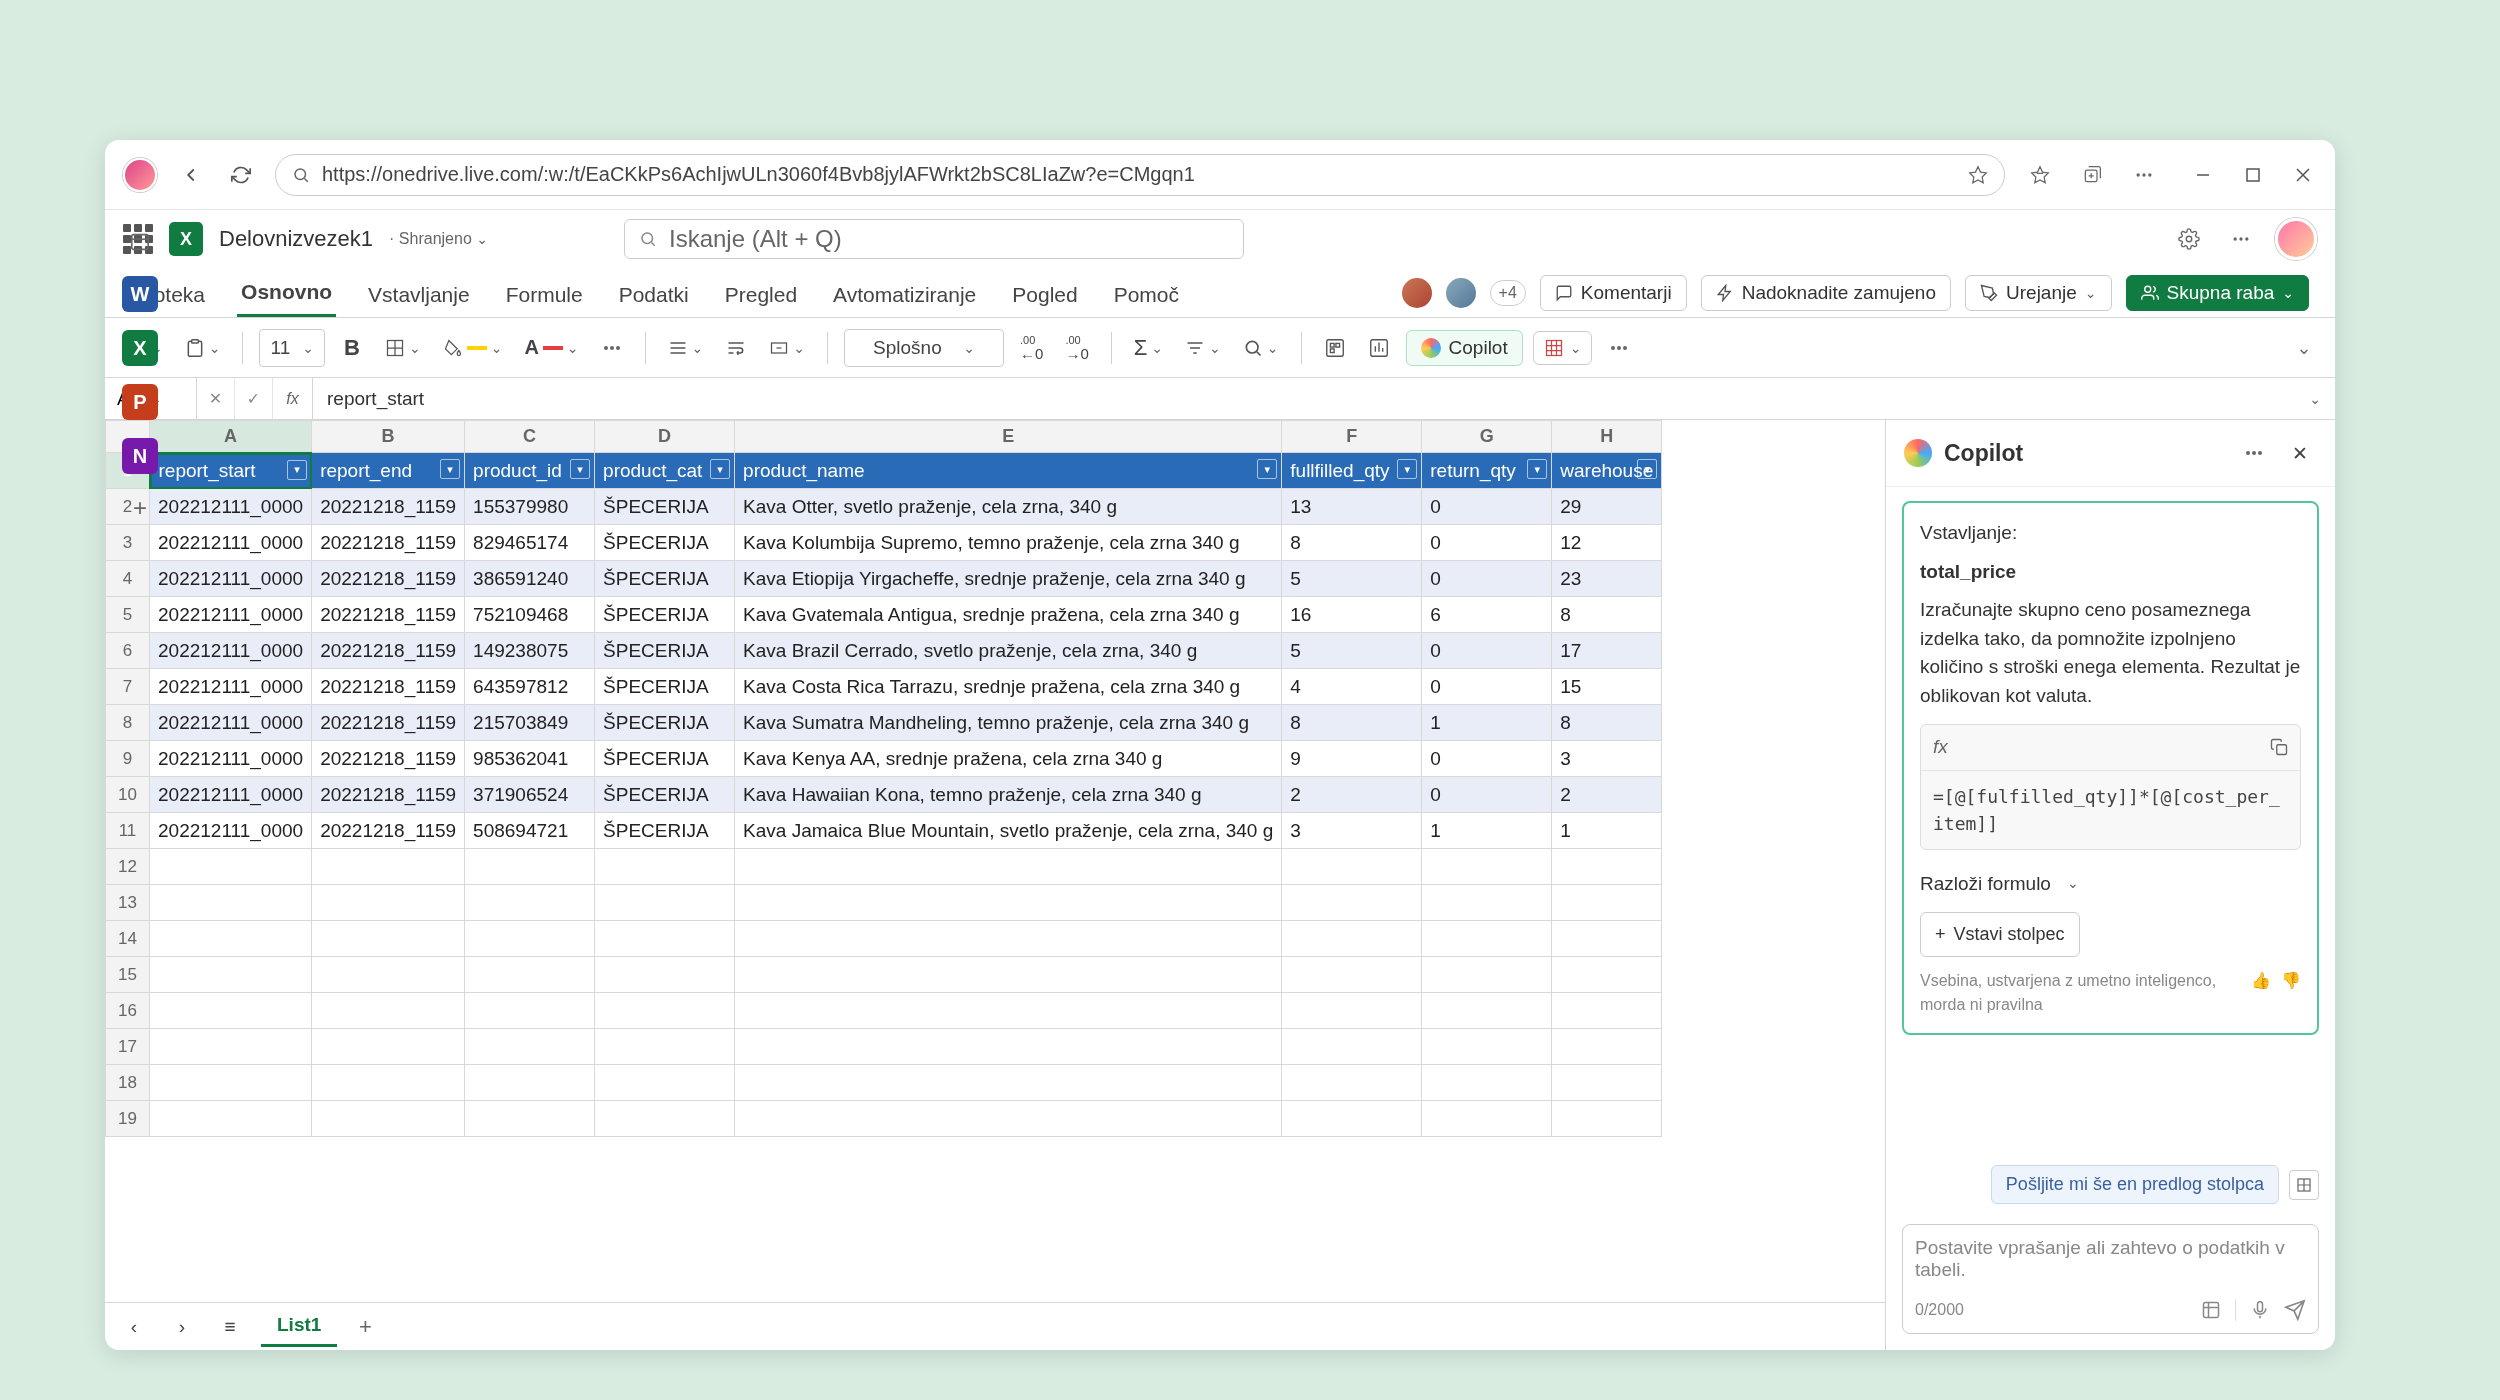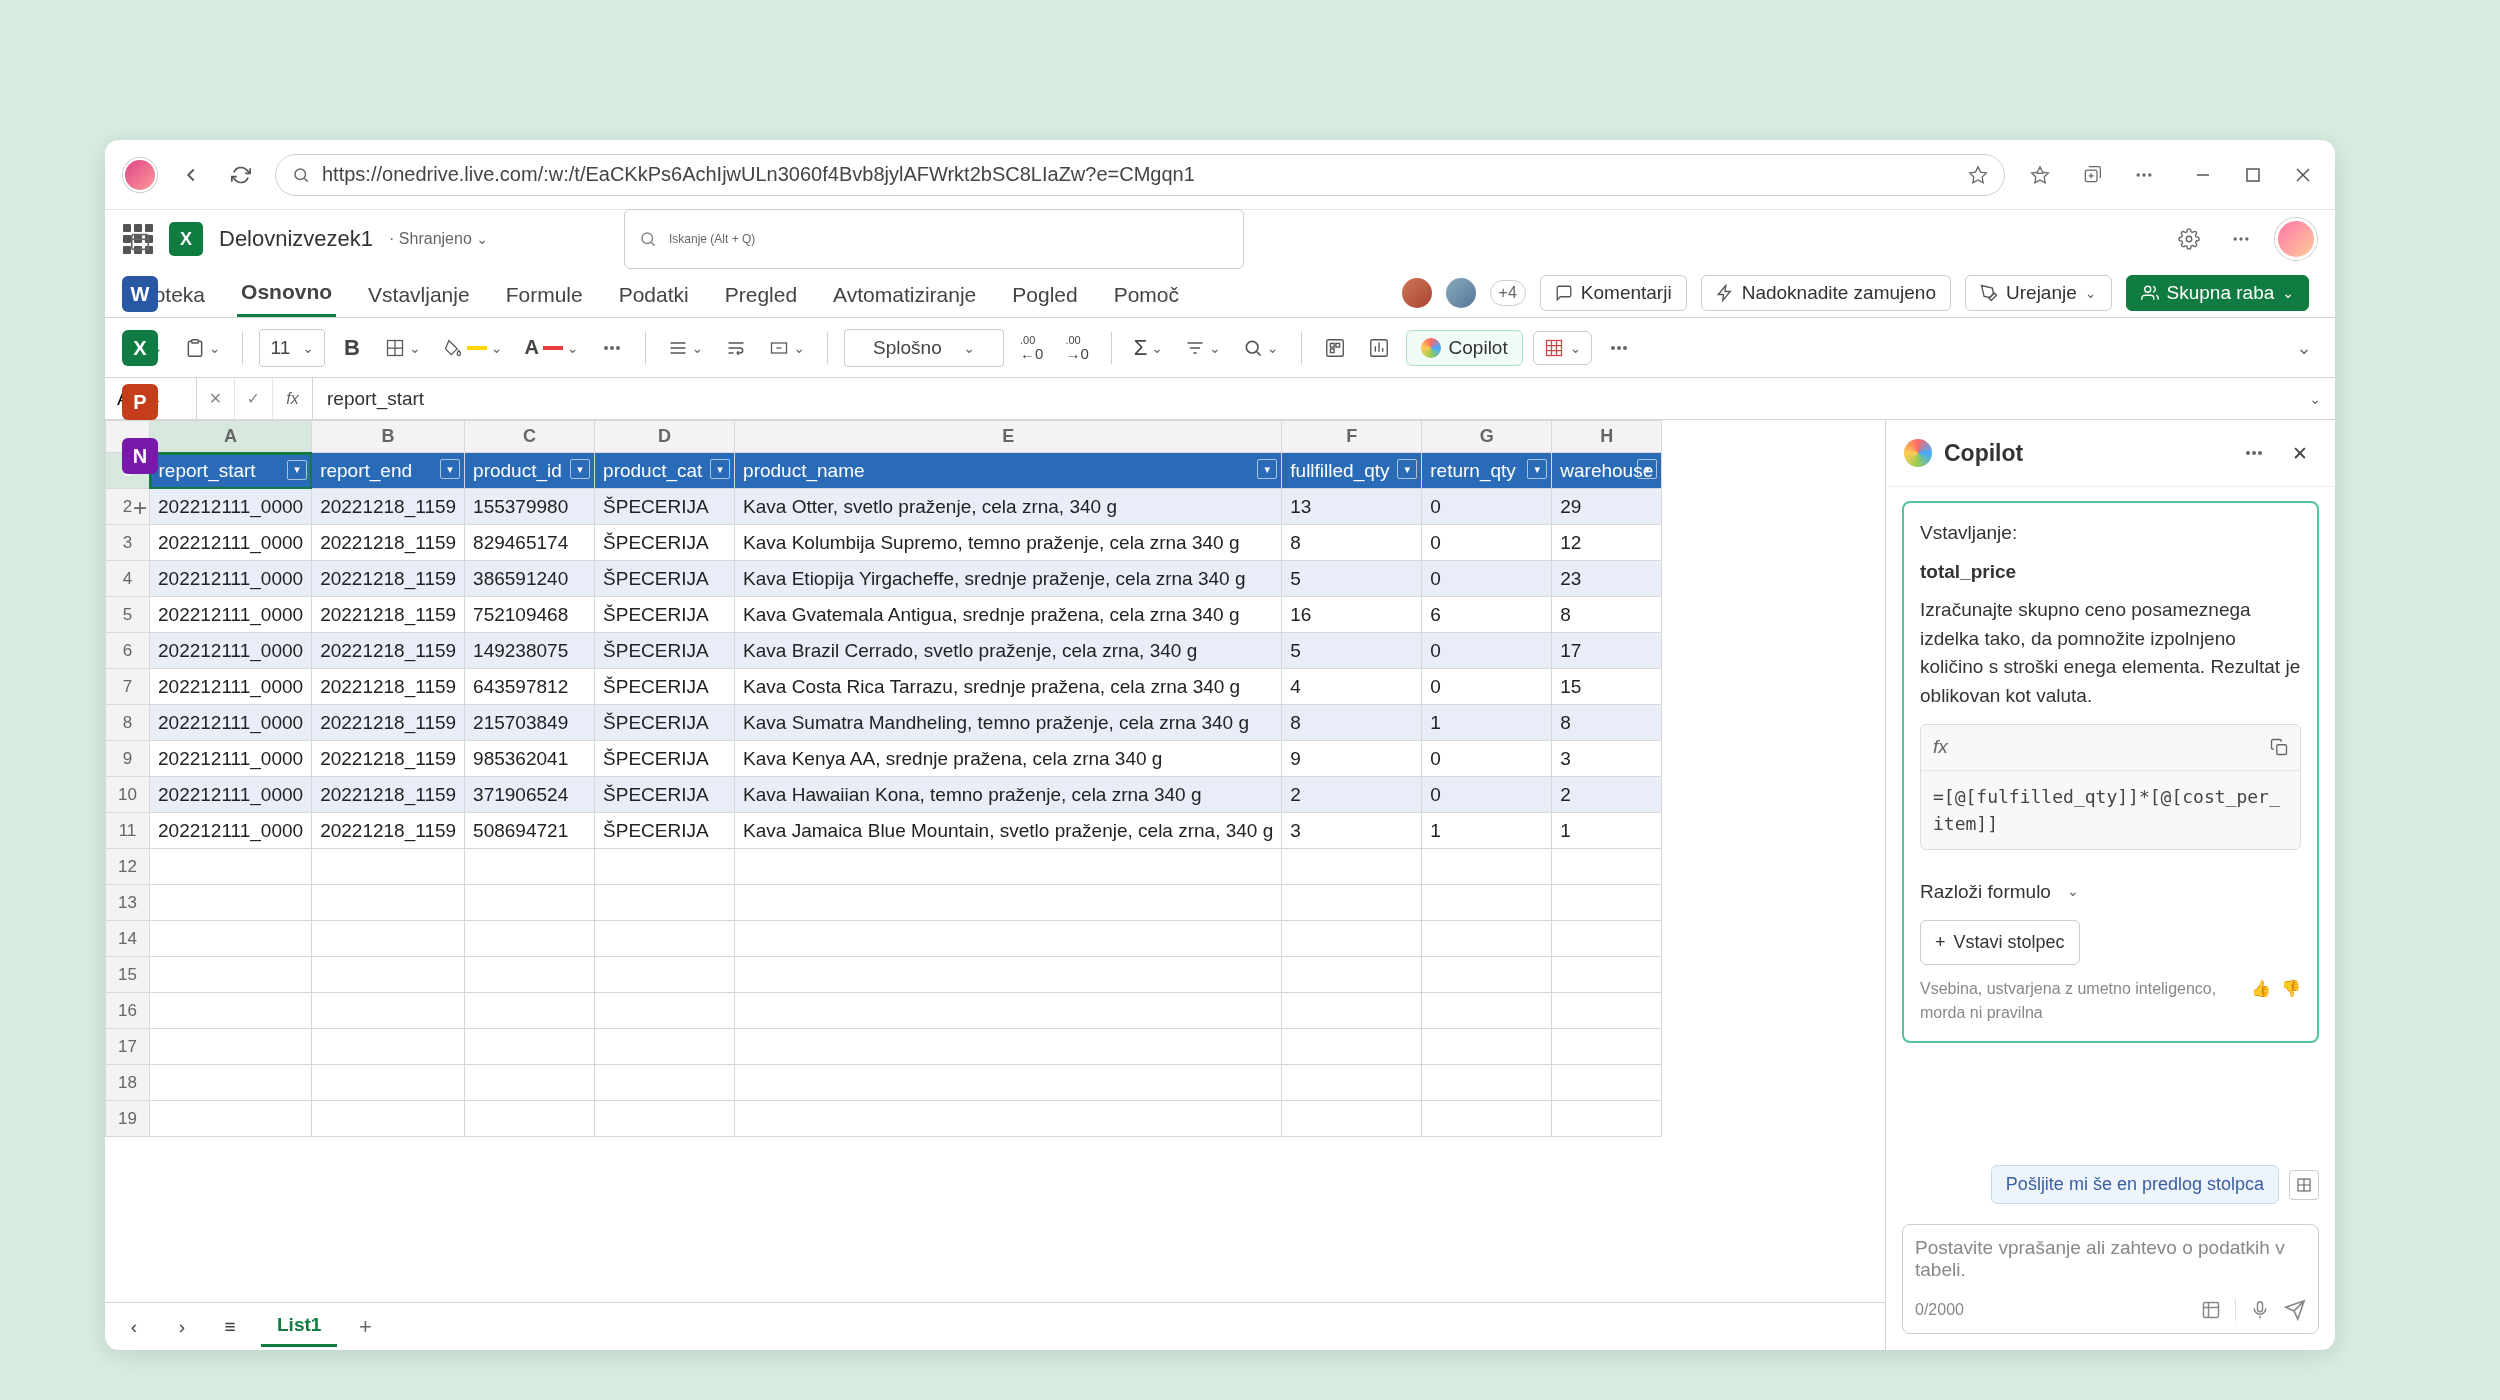--- a/index.html
+++ b/index.html
@@ -27,21 +27,21 @@
 .rail-icon { width: 36px; height: 36px; border-radius: 6px; display:flex;align-items:center;justify-content:center;font-size:20px;font-weight:600;color:#fff; }
 .rail-sq { width:32px;height:32px;border-radius:5px;display:flex;align-items:center;justify-content:center;color:#666; }
 
 .app { position: absolute; left:0; top:70px; right:0; bottom:0; display:flex; flex-direction:column; }
 .app-header { height: 58px; display:flex; align-items:center; padding: 0 18px; gap: 16px; }
 .waffle { width: 30px; height: 30px; display:grid; grid-template-columns:repeat(3,1fr); grid-template-rows:repeat(3,1fr); gap:3px; cursor:pointer; }
 .waffle div { background:#555; border-radius:1px; }
 .xlicon { width:34px;height:34px;background:#107c41;border-radius:5px;display:flex;align-items:center;justify-content:center;color:#fff;font-weight:600;font-size:18px; }
 .doc-title { font-size: 22px; color:#333; }
 .doc-status { color:#666; }
-.search-box { margin-left: 120px; width: 620px; height: 60px; border:1px solid #ccc; border-radius:6px; display:flex; align-items:center; padding:0 14px; gap:12px; color:#666; font-size:12px; }
+.search-box { margin-left: 120px; width: 620px; height: 40px; border:1px solid #ccc; border-radius:6px; display:flex; align-items:center; padding:0 14px; gap:12px; color:#666; font-size:24px; }
 .hdr-spacer { flex:1; }
 .hdr-btn { width:36px;height:36px;display:flex;align-items:center;justify-content:center;color:#555;cursor:pointer; }
 .avatar-ring { width:42px;height:42px;border-radius:50%;background:linear-gradient(135deg,#f7a,#fc9);border:3px solid #fff;box-shadow:0 0 0 1px #ccc; }
 
 .ribbon-tabs { height: 50px; display:flex; align-items:flex-end; padding: 0 12px; gap: 28px; font-size: 21px; color:#444; border-bottom: 1px solid #d5d5d5; }
 .rtab { padding: 10px 4px; cursor:pointer; }
 .rtab.active { border-bottom: 3px solid #107c41; font-weight:600; }
 .ribbon-right { margin-left:auto; display:flex; align-items:center; gap: 14px; padding-right: 14px; padding-bottom: 6px; }
 .face { width:30px;height:30px;border-radius:50%;background:#ddd; }
 .face-badge { padding:3px 8px;border:1px solid #ccc;border-radius:14px;font-size:16px;color:#666;background:#fff; }
@@ -79,21 +79,21 @@
 
 .copilot-pane { width: 450px; border-left:1px solid #d5d5d5; display:flex; flex-direction:column; }
 .cp-hdr { display:flex;align-items:center;padding:14px 18px;gap:12px;border-bottom:1px solid #eee; }
 .cp-logo { width:28px;height:28px;border-radius:50%;background:conic-gradient(#f66,#4af,#9c5,#fc5,#f66); }
 .cp-title { font-size:23px;font-weight:600;color:#333;flex:1; }
 .cp-body { flex:1;overflow:auto;padding: 14px 16px 10px 16px; }
 .cp-card { border:2px solid #55c49a;border-radius:8px;padding:16px;font-size:19px;color:#333;line-height:1.5; }
 .cp-formula-box { margin-top:14px;border:1px solid #ddd;border-radius:6px;background:#f8f8f8; }
 .cp-formula-hdr { display:flex;align-items:center;padding:8px 12px;border-bottom:1px solid #e5e5e5;color:#666; }
 .cp-formula-txt { padding:12px;font-family:Consolas,monospace;font-size:18px;color:#444;word-break:break-all; }
-.cp-explain { margin-top:28px;font-size:19px;color:#333;display:flex;align-items:center;gap:16px;cursor:pointer; }
+.cp-explain { margin-top:20px;font-size:19px;color:#333;display:flex;align-items:center;gap:16px;cursor:pointer; }
 .cp-insert-btn { margin-top:14px;border:1px solid #ccc;border-radius:6px;padding:8px 14px;display:inline-flex;align-items:center;gap:8px;font-size:18px;cursor:pointer; }
 .cp-disclaimer { margin-top:12px;font-size:16px;color:#888;display:flex;align-items:flex-start;gap:10px; }
 .cp-suggest-row { padding: 10px 16px;display:flex;justify-content:flex-end;gap:10px;align-items:center; }
 .cp-suggest-pill { border:1px solid #c7d9f0;background:#eef4fc;padding:8px 14px;border-radius:6px;font-size:18px;color:#3a5fa0;cursor:pointer; }
 .cp-grid-icon { width:30px;height:30px;border:1px solid #ccc;border-radius:4px;display:flex;align-items:center;justify-content:center;color:#666;cursor:pointer; }
 .cp-input-area { margin: 10px 16px 16px 16px;border:1px solid #ccc;border-radius:8px;padding:12px;min-height:110px;display:flex;flex-direction:column; }
 .cp-input-ph { color:#888;font-size:19px;flex:1; }
 .cp-input-foot { display:flex;align-items:center;gap:14px;color:#888;font-size:16px; }
 .cp-input-foot .sp { flex:1; }
 

